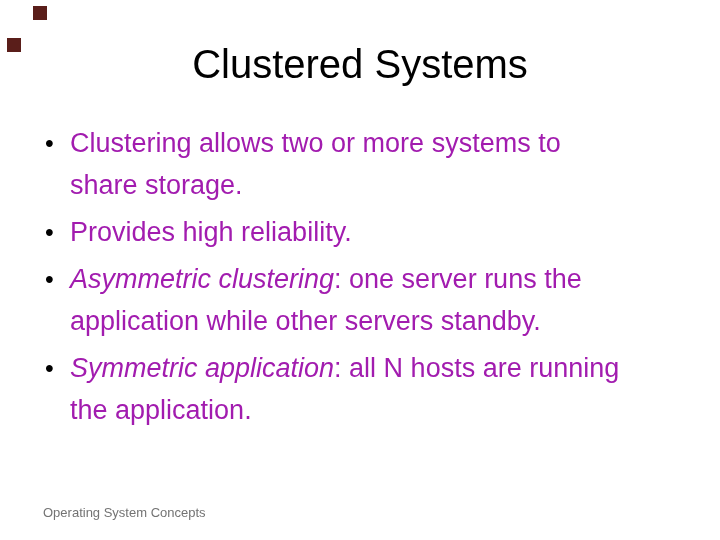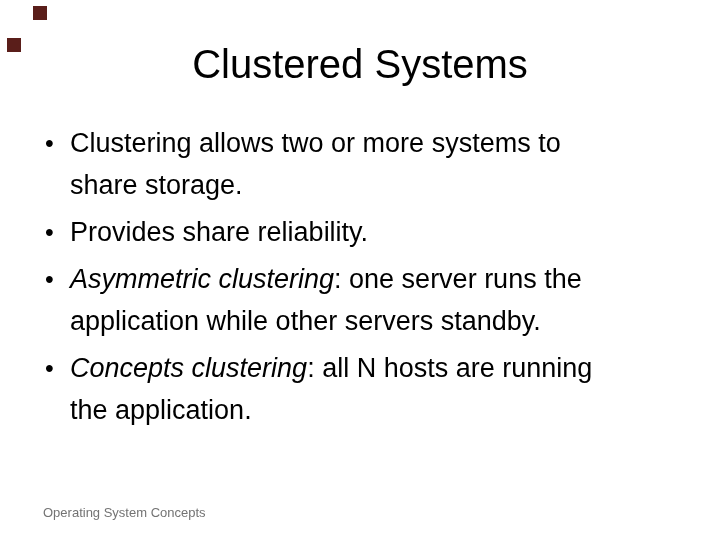--- a/index.html
+++ b/index.html
@@ -59,21 +59,21 @@
     box-sizing: border-box;
     font-size: 25px;
     line-height: 42px;
     color: #000000;
   }
   .bullet-text {
     flex: 1 1 auto;
     font-size: 27px;
     line-height: 42px;
     white-space: pre-wrap;
-    color: #000000;
+    color: #a21caf;
   }
   .bullet-text i { }
   .footer-text {
     position: absolute;
     left: 43px;
     top: 505px;
     font-size: 13px;
     line-height: 16px;
     color: #9b9b9b;
   }
@@ -92,32 +92,32 @@
     <ul class="bullet-list">
 
       <li class="bullet-item">
         <span class="bullet-marker">•</span>
         <span class="bullet-text"><i></i><span>Clustering allows two or more systems to
 share storage.</span></span>
       </li>
 
       <li class="bullet-item">
         <span class="bullet-marker">•</span>
-        <span class="bullet-text"><i></i><span>Provides share reliability.</span></span>
+        <span class="bullet-text"><i></i><span>Provides high reliability.</span></span>
       </li>
 
       <li class="bullet-item">
         <span class="bullet-marker">•</span>
         <span class="bullet-text"><i>Asymmetric clustering</i><span>: one server runs the
 application while other servers standby.</span></span>
       </li>
 
       <li class="bullet-item">
         <span class="bullet-marker">•</span>
-        <span class="bullet-text"><i>Concepts clustering</i><span>: all N hosts are running
+        <span class="bullet-text"><i>Symmetric application</i><span>: all N hosts are running
 the application.</span></span>
       </li>
 
     </ul>
   </div>
 
   <div class="footer-text" style="color: #737373;">Operating System Concepts</div>
 
 </div>
 

